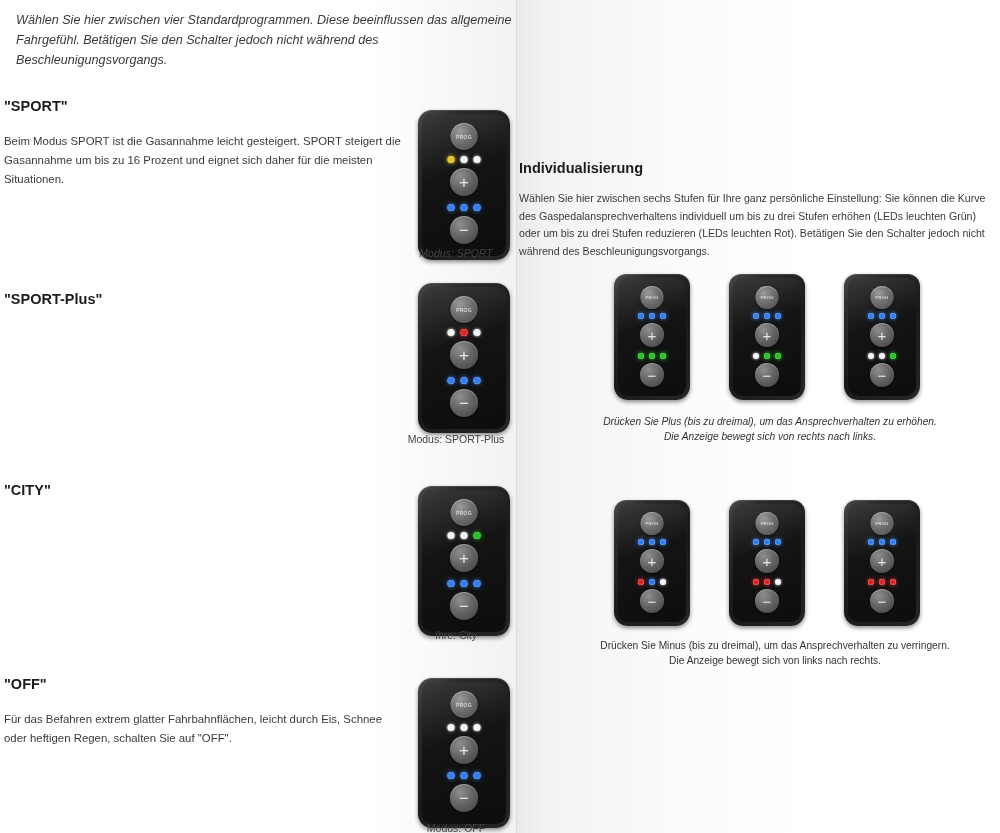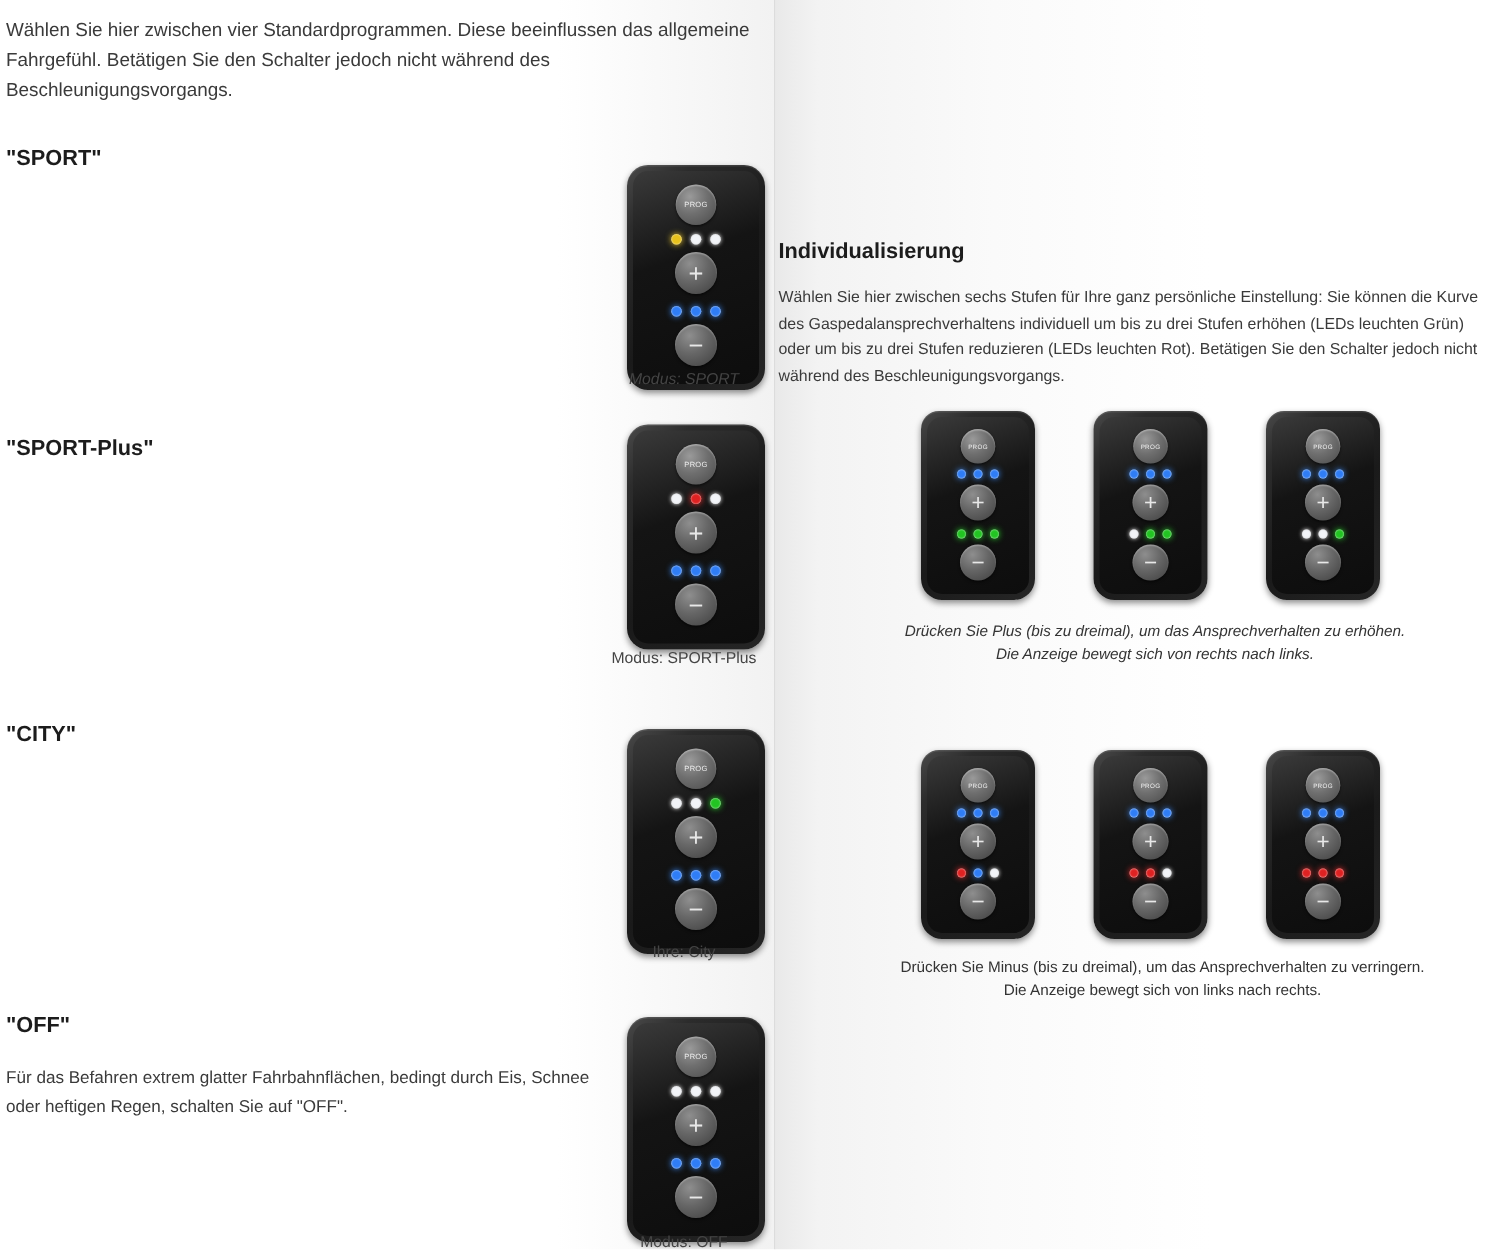--- a/index.html
+++ b/index.html
@@ -30,26 +30,27 @@
     width: 484px;
     height: 833px;
     position: relative;
     background: linear-gradient(to right, #e9e9e9 0%, #f3f3f3 6%, #fafafa 30%, #ffffff 60%, #ffffff 100%);
     border-left: 1px solid #dcdcdc;
   }
 
   
   .intro {
     position: absolute;
-    left: 4px;
+    left: 16px;
     top: 10px;
     width: 500px;
     font-size: 12.6px;
     line-height: 20px;
     color: #3a3a3a;
+    font-style: italic;
   }
   .section-title {
     position: absolute;
     left: 4px;
     font-size: 14.5px;
     font-weight: bold;
     color: #1c1c1c;
   }
   .section-body {
     position: absolute;
@@ -168,20 +169,21 @@
 </head>
 <body>
 
 <div id="page">
 
   <div id="left-col">
 
     <div class="intro">Wählen Sie hier zwischen vier Standardprogrammen. Diese beeinflussen das allgemeine Fahrgefühl. Betätigen Sie den Schalter jedoch nicht während des Beschleunigungsvorgangs.</div>
 
     <div class="section-title" style="top:98px;">"SPORT"</div>
+    <div class="section-body" style="top:132px;">Beim Modus SPORT ist die Gasannahme leicht gesteigert. SPORT steigert die Gasannahme um bis zu 16 Prozent und eignet sich daher für die meisten Situationen.</div>
     <div class="device big" id="dev-sport" style="left:418px; top:110px;">
         <div class="dev-inner">
           <div class="knob top">PROG</div>
           <div class="ledrow" style="top: 42px;">
             <div class="led yellow"></div>
             <div class="led white"></div>
             <div class="led white"></div>
           </div>
           <div class="btn" style="top: 54px;">+</div>
           <div class="ledrow" style="top: 90px;">
@@ -228,21 +230,21 @@
             <div class="led blue"></div>
             <div class="led blue"></div>
             <div class="led blue"></div>
           </div>
           <div class="btn" style="top: 102px;">−</div>
         </div>
       </div>
     <div class="caption" style="left:400px; top:629px; width:112px;">Ihre: City</div>
 
     <div class="section-title" style="top:676px;">"OFF"</div>
-    <div class="section-body" style="top:710px;">Für das Befahren extrem glatter Fahrbahnflächen, bedingt durch Eis, Schnee oder heftigen Regen, schalten Sie auf "OFF".</div>
+    <div class="section-body" style="top:710px;">Für das Befahren extrem glatter Fahrbahnflächen, leicht durch Eis, Schnee oder heftigen Regen, schalten Sie auf "OFF".</div>
     <div class="device big" id="dev-off" style="left:418px; top:678px;">
         <div class="dev-inner">
           <div class="knob top">PROG</div>
           <div class="ledrow" style="top: 42px;">
             <div class="led white"></div>
             <div class="led white"></div>
             <div class="led white"></div>
           </div>
           <div class="btn" style="top: 54px;">+</div>
           <div class="ledrow" style="top: 90px;">

